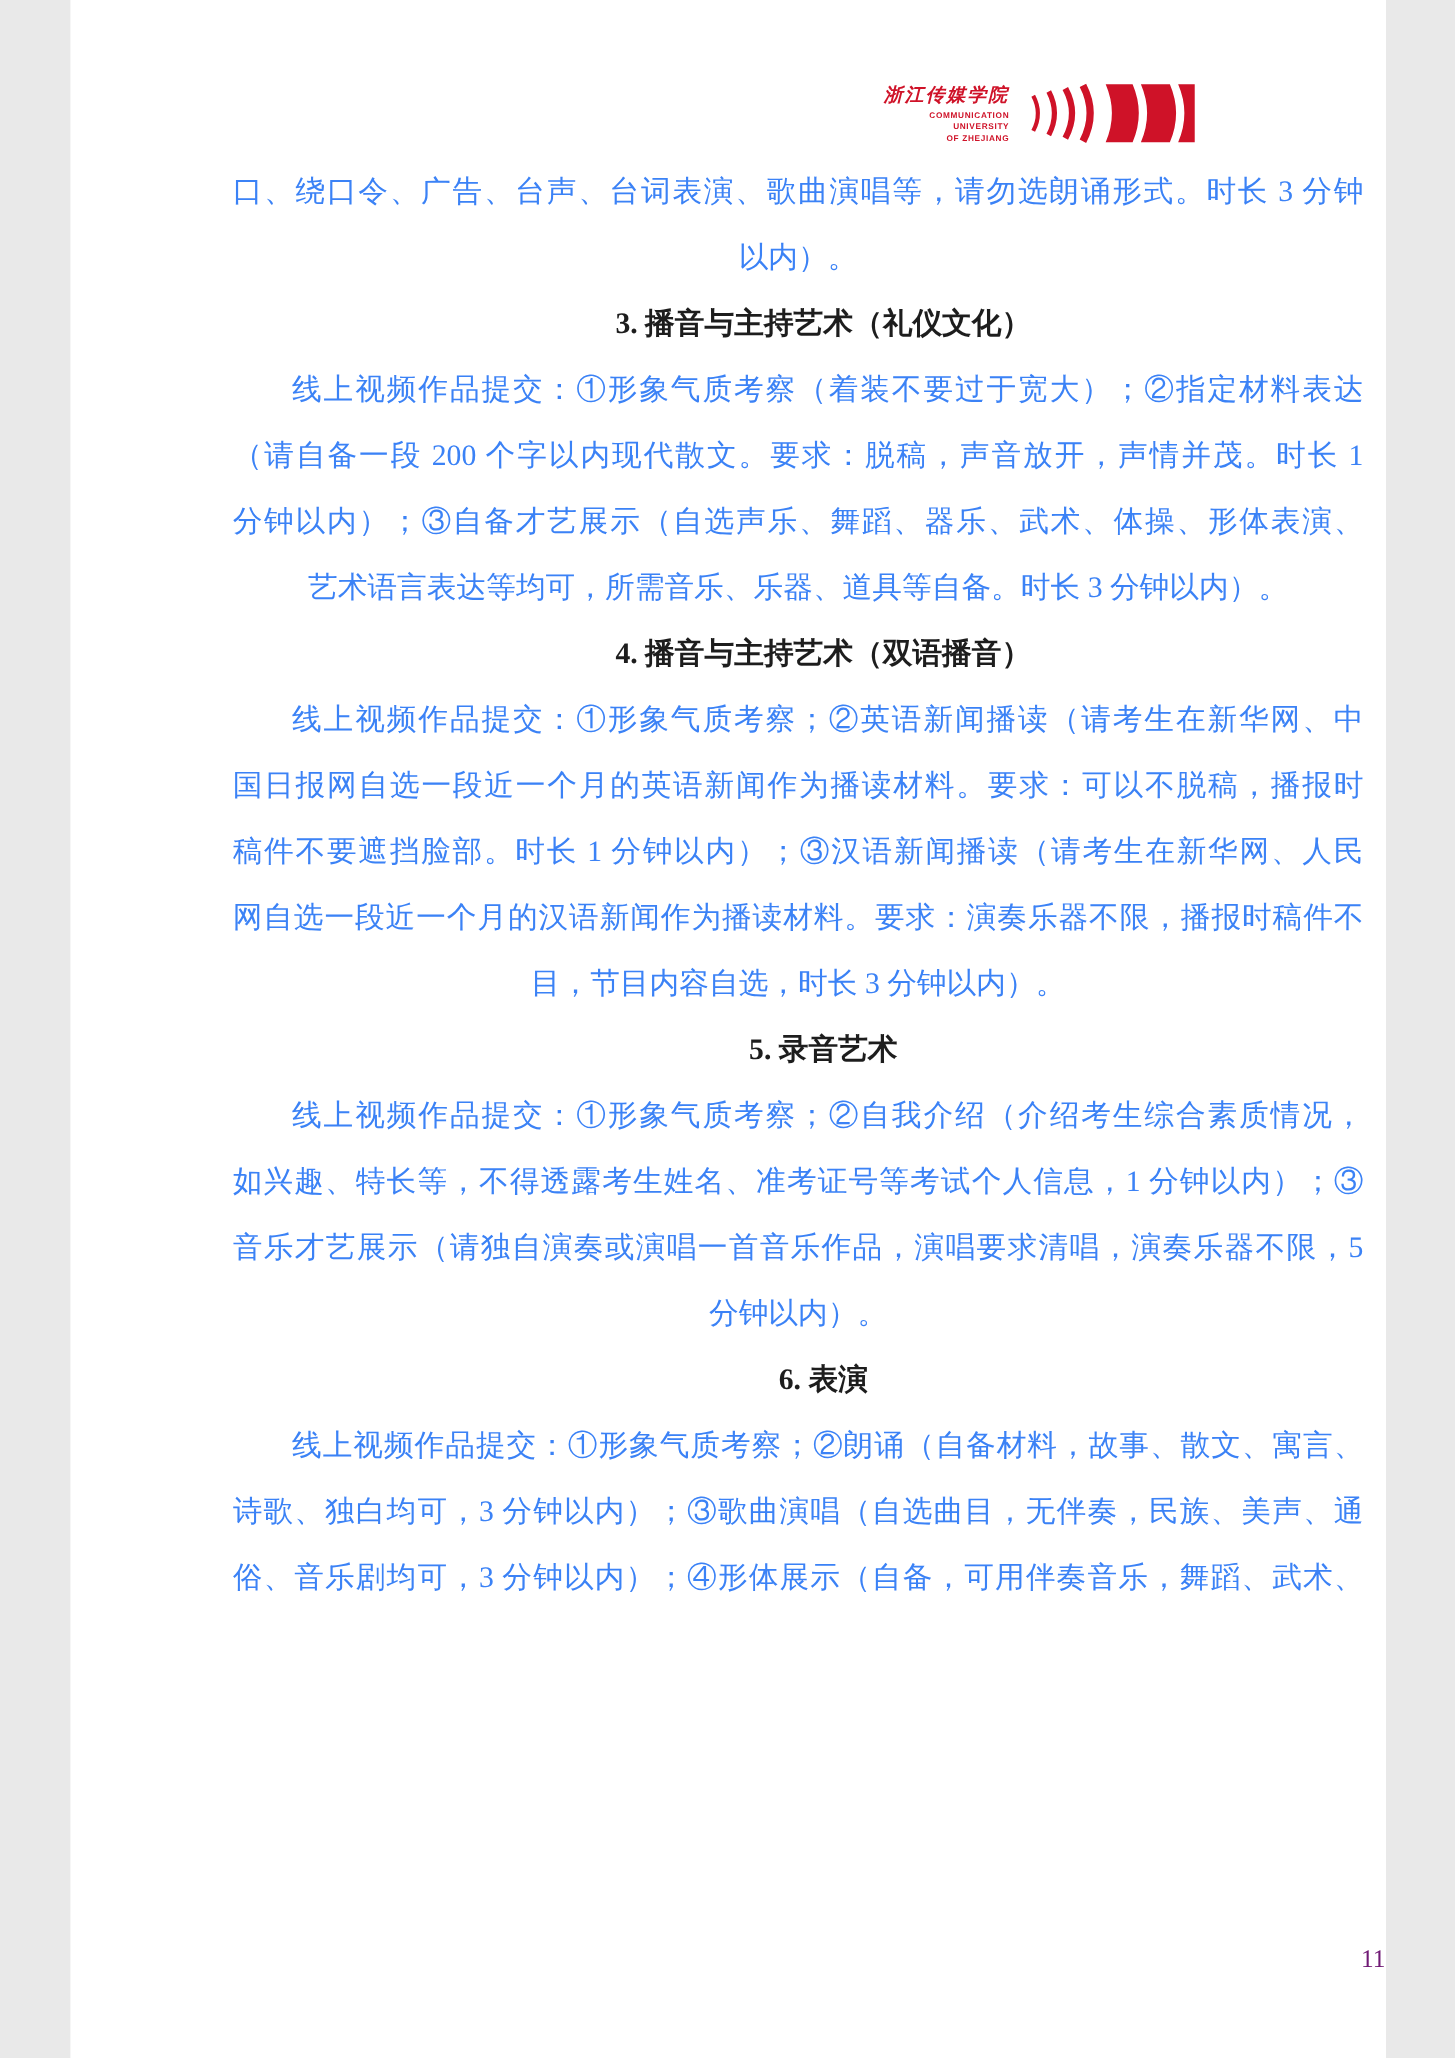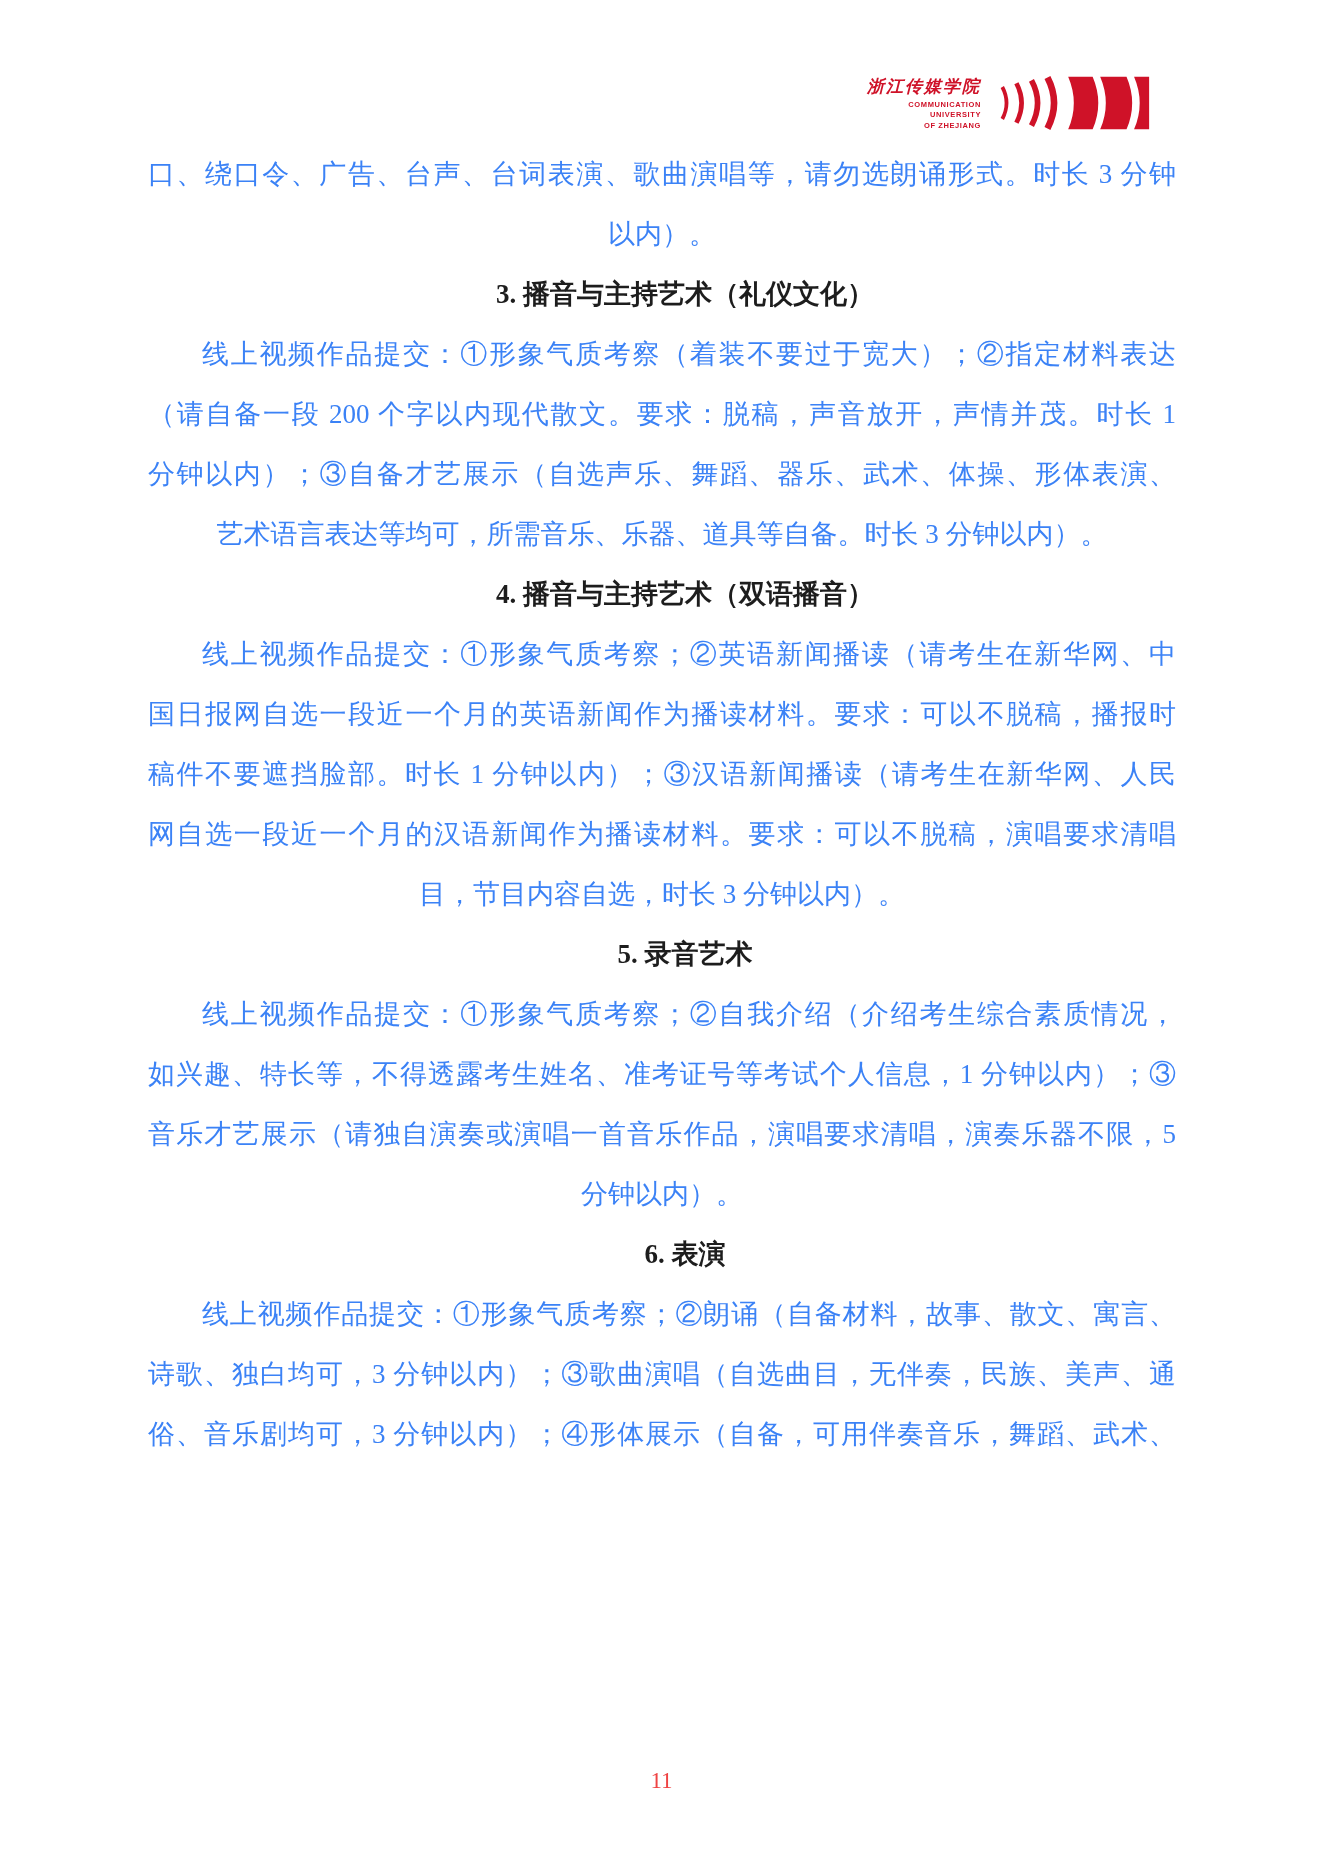--- a/index.html
+++ b/index.html
@@ -2,21 +2,21 @@
 <html><head>
 <meta charset="utf-8">
 <style>
   * { margin: 0; padding: 0; box-sizing: border-box; }
   html, body { background: #e9e9e9; }
   body {
     font-family: "Liberation Serif", "DejaVu Serif", serif;
   }
   .page {
     position: relative;
-    width: 1323px;
+    width: 1196px;
     height: 1871px;
     margin: 0 auto;
     background: #ffffff;
     overflow: hidden;
   }
 
   
   .logo {
     position: absolute;
     top: 74px;
@@ -75,23 +75,23 @@
     text-align: center;
     text-indent: 1.7em;
   }
 
   
   .page-number {
     position: absolute;
     top: 1768px;
     left: 0;
     width: 100%;
-    text-align: center;
+    text-align: right;
     font-size: 23px;
-    color: #ef4444;
+    color: #701a75;
   }
 </style>
 </head>
 <body>
 
 <div class="page">
 
   <header class="logo">
     <div class="logo-text">
       <div class="logo-cn">浙江传媒学院</div>
@@ -121,21 +121,21 @@
       <div class="line p-line last">以内）。</div>
       <div class="line h-line">3. 播音与主持艺术（礼仪文化）</div>
       <div class="line p-line first">线上视频作品提交：①形象气质考察（着装不要过于宽大）；②指定材料表达</div>
       <div class="line p-line">（请自备一段 200 个字以内现代散文。要求：脱稿，声音放开，声情并茂。时长 1</div>
       <div class="line p-line">分钟以内）；③自备才艺展示（自选声乐、舞蹈、器乐、武术、体操、形体表演、</div>
       <div class="line p-line last">艺术语言表达等均可，所需音乐、乐器、道具等自备。时长 3 分钟以内）。</div>
       <div class="line h-line">4. 播音与主持艺术（双语播音）</div>
       <div class="line p-line first">线上视频作品提交：①形象气质考察；②英语新闻播读（请考生在新华网、中</div>
       <div class="line p-line">国日报网自选一段近一个月的英语新闻作为播读材料。要求：可以不脱稿，播报时</div>
       <div class="line p-line">稿件不要遮挡脸部。时长 1 分钟以内）；③汉语新闻播读（请考生在新华网、人民</div>
-      <div class="line p-line">网自选一段近一个月的汉语新闻作为播读材料。要求：可以不脱稿，演唱要求清唱</div>
+      <div class="line p-line">网自选一段近一个月的汉语新闻作为播读材料。要求：演奏乐器不限，播报时稿件不</div>
       <div class="line p-line last">目，节目内容自选，时长 3 分钟以内）。</div>
       <div class="line h-line">5. 录音艺术</div>
       <div class="line p-line first">线上视频作品提交：①形象气质考察；②自我介绍（介绍考生综合素质情况，</div>
       <div class="line p-line">如兴趣、特长等，不得透露考生姓名、准考证号等考试个人信息，1 分钟以内）；③</div>
       <div class="line p-line">音乐才艺展示（请独自演奏或演唱一首音乐作品，演唱要求清唱，演奏乐器不限，5</div>
       <div class="line p-line last">分钟以内）。</div>
       <div class="line h-line">6. 表演</div>
       <div class="line p-line first">线上视频作品提交：①形象气质考察；②朗诵（自备材料，故事、散文、寓言、</div>
       <div class="line p-line">诗歌、独白均可，3 分钟以内）；③歌曲演唱（自选曲目，无伴奏，民族、美声、通</div>
       <div class="line p-line">俗、音乐剧均可，3 分钟以内）；④形体展示（自备，可用伴奏音乐，舞蹈、武术、</div>

